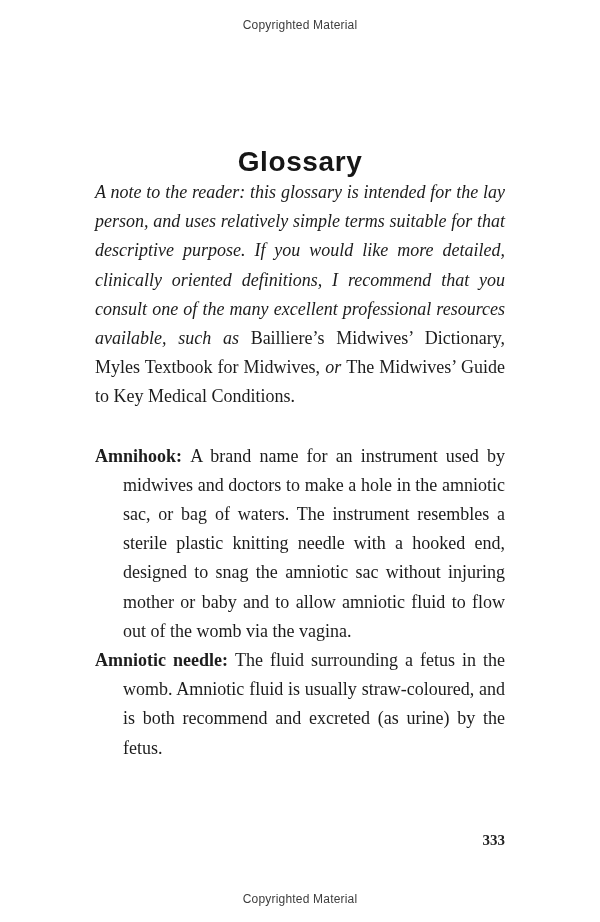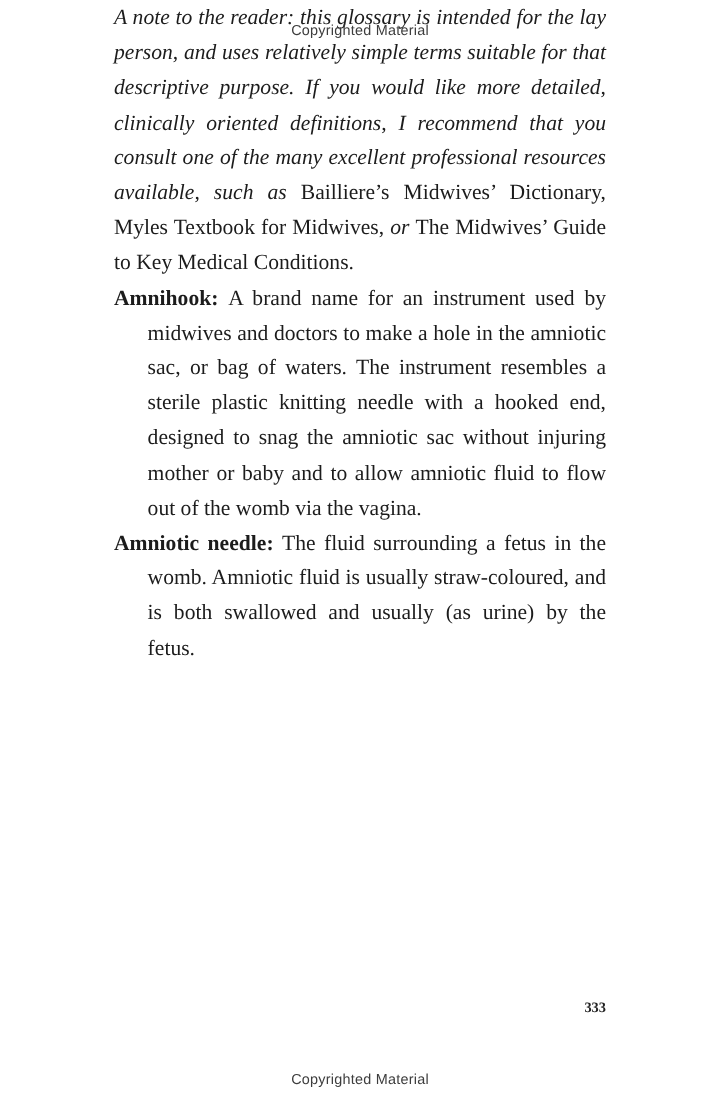--- a/index.html
+++ b/index.html
@@ -45,60 +45,61 @@
 
   .note {
     font-size: 18px;
     line-height: 29.2px;
     text-align: justify;
     font-style: italic;
     color: #1c1c1c;
   }
   .note .roman { font-style: normal; }
 
-  .entries { }
+  .entries { margin-top: 30px; }
 
   .entry {
     font-size: 18px;
     line-height: 29.2px;
     text-align: justify;
     padding-left: 28px;
     text-indent: -28px;
     color: #1c1c1c;
   }
 
   .entry .term { font-weight: bold; }
 
   .page-number {
     position: absolute;
     top: 832px;
     right: 95px;
-    font-size: 12px;
+    font-size: 15px;
     font-weight: bold;
     color: #222222;
     font-family: "Liberation Serif", serif;
   }
 </style>
 </head>
 <body>
 
 <div class="page">
 
   <div class="copyright top">Copyrighted Material</div>
 
   <div class="content">
 
+    <h1 class="title">Glossary</h1>
 
     <p class="note"><span>A note to the reader: this glossary is intended for the lay person, and uses relatively simple terms suitable for that descriptive purpose. If you would like more detailed, clinically oriented definitions, I recommend that you consult one of the many excellent professional resources available, such as </span><span class="roman">Bailliere’s Midwives’ Dictionary, Myles Textbook for Midwives,</span><span> or </span><span class="roman">The Midwives’ Guide to Key Medical Conditions.</span></p>
 
     <div class="entries">
 
       <p class="entry"><span class="term">Amnihook</span><span class="term">: </span><span>A brand name for an instrument used by midwives and doctors to make a hole in the amniotic sac, or bag of waters. The instrument resembles a sterile plastic knitting needle with a hooked end, designed to snag the amniotic sac without injuring mother or baby and to allow amniotic fluid to flow out of the womb via the vagina.</span></p>
 
-      <p class="entry"><span class="term">Amniotic needle</span><span class="term">: </span><span>The fluid surrounding a fetus in the womb. Amniotic fluid is usually straw-coloured, and is both swallowed and usually (as urine) by the fetus.</span></p>
+      <p class="entry"><span class="term">Amniotic needle</span><span class="term">: </span><span>The fluid surrounding a fetus in the womb. Amniotic fluid is usually straw-coloured, and is both recommend and excreted (as urine) by the fetus.</span></p>
 
     </div>
 
   </div>
 
   <div class="page-number">333</div>
 
   <div class="copyright bottom">Copyrighted Material</div>
 
 </div>

